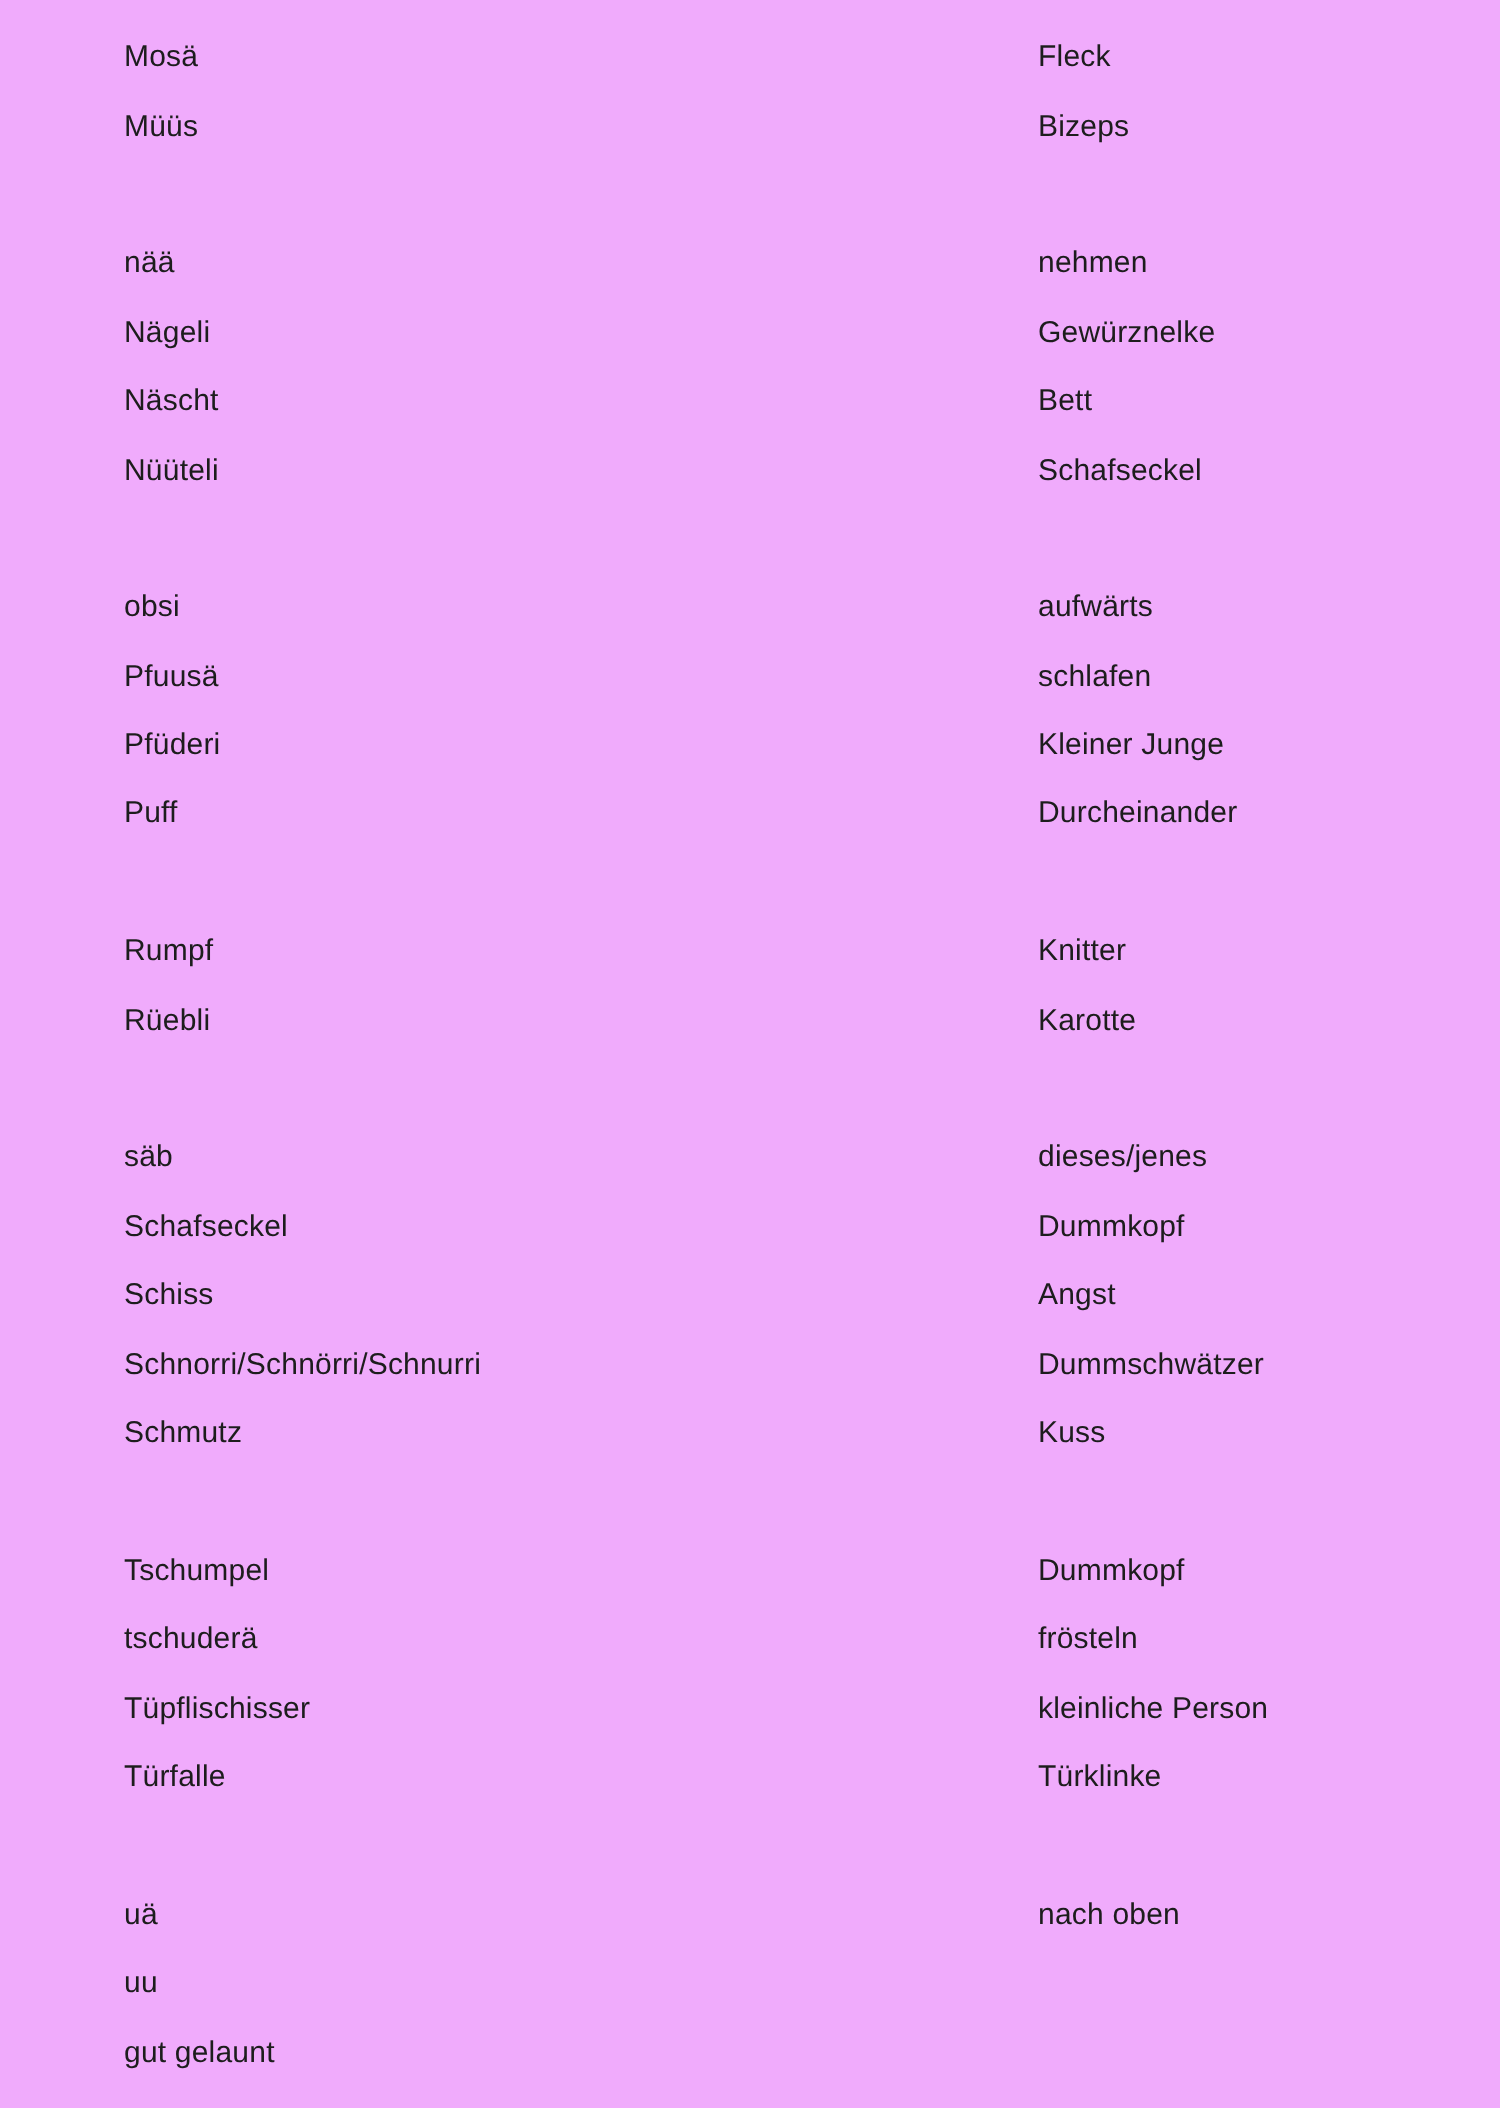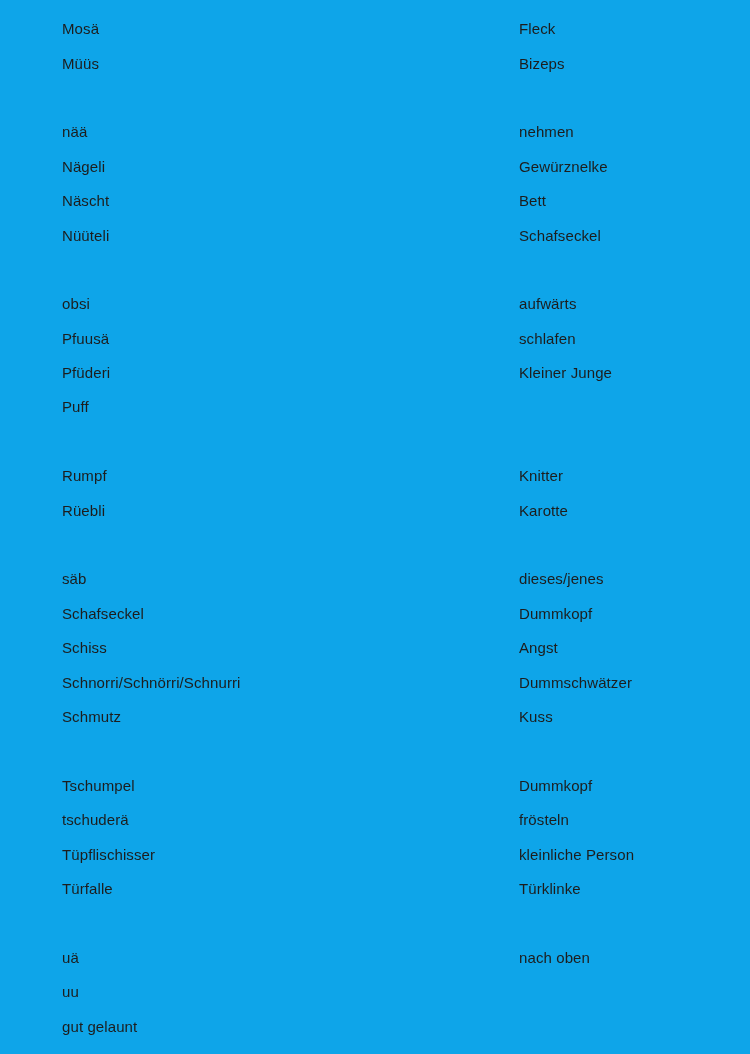--- a/index.html
+++ b/index.html
@@ -6,21 +6,21 @@
 
   html, body {
     background: #ffffff;
     font-family: "Liberation Sans", "DejaVu Sans", sans-serif;
   }
 
   .page {
     position: relative;
     width: 750px;
     height: 1054px;
-    background: #0ea5e9;
+    background: #f0abfc;
     overflow: hidden;
   }
 
   .word-list {
     padding-top: 11.5px;
   }
 
   .entry-row {
     display: grid;
     grid-template-columns: 457px auto;
@@ -91,20 +91,21 @@
     <span class="translation">schlafen</span>
   </div>
 
   <div class="entry-row">
     <span class="term">Pfüderi</span>
     <span class="translation">Kleiner Junge</span>
   </div>
 
   <div class="entry-row">
     <span class="term">Puff</span>
+    <span class="translation">Durcheinander</span>
   </div>
 
   <div class="section-spacer"></div>
 
   <div class="entry-row">
     <span class="term">Rumpf</span>
     <span class="translation">Knitter</span>
   </div>
 
   <div class="entry-row">

